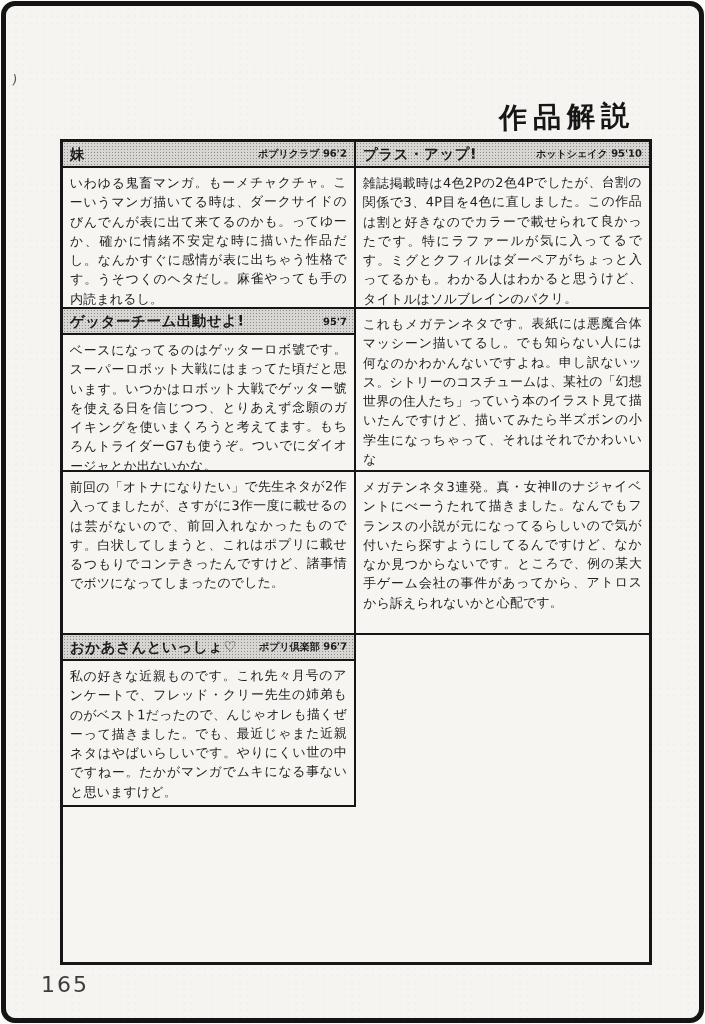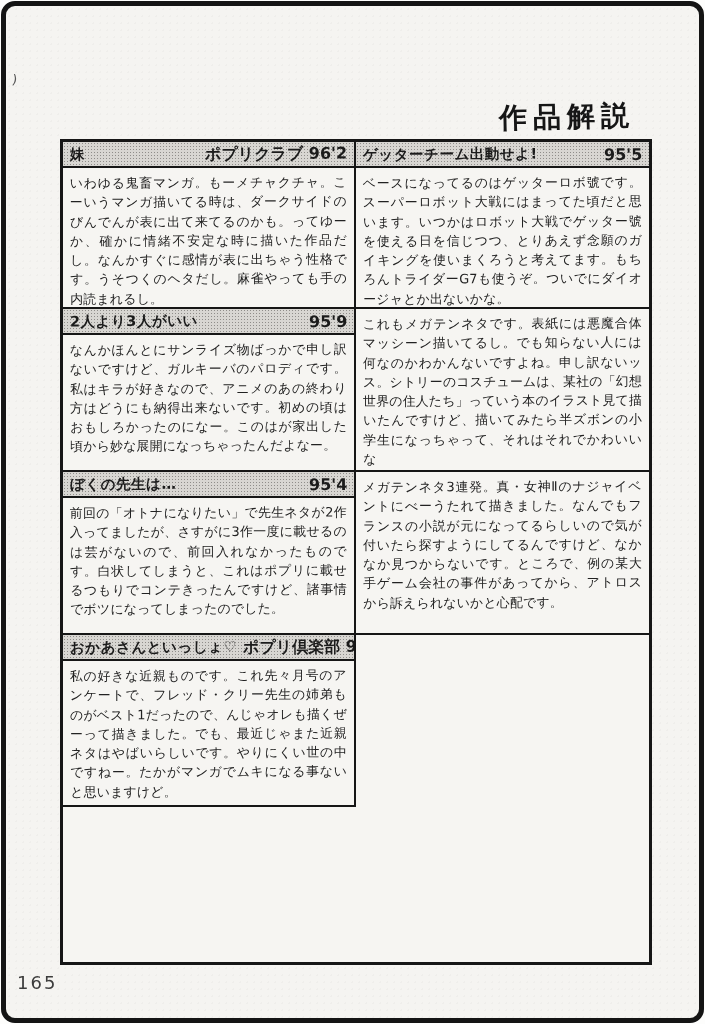--- a/index.html
+++ b/index.html
@@ -46,31 +46,31 @@
     flex:0 0 24px;
     display:flex;align-items:center;justify-content:space-between;
     padding:0 7px;
     background-color:#d8d6d2;
     background-image:radial-gradient(#8f8d8a 0.8px,transparent 0.9px);
     background-size:3px 3px;
     border-bottom:2px solid #161616;
     font-size:14.5px;font-weight:bold;white-space:nowrap;
   }
   .work-title{letter-spacing:0.5px;transform:rotate(-0.4deg);}
-  .work-pub{font-size:16px;margin-left:6px;transform:rotate(-0.4deg);}
+  .work-pub{font-size:10px;margin-left:6px;transform:rotate(-0.4deg);}
   .cell-body{
     flex:1;padding:5px 7px 2px 7px;
     font-size:12.9px;line-height:19.3px;letter-spacing:0.2px;
     color:#222;
     transform:rotate(-0.25deg);
     text-align:justify;
   }
   .page-number{
-    position:absolute;left:17px;top:972px;
-    font-size:18px;letter-spacing:2px;color:#3c3c3c;
+    position:absolute;left:41px;top:972px;
+    font-size:22px;letter-spacing:2px;color:#3c3c3c;
     font-family:"DejaVu Sans",sans-serif;
   }
 </style>
 </head>
 <body>
 
 <div class="page-frame"></div>
 <span class="stray-mark">)</span>
 
 <div class="page-title">作品解説</div>
@@ -78,48 +78,44 @@
 <div class="works-table">
 
   <div class="cell">
     <div class="cell-header">
       <span class="work-title">妹</span>
       <span class="work-pub">ポプリクラブ 96'2</span>
     </div>
     <div class="cell-body">いわゆる鬼畜マンガ。もーメチャクチャ。こーいうマンガ描いてる時は、ダークサイドのびんでんが表に出て来てるのかも。ってゆーか、確かに情緒不安定な時に描いた作品だし。なんかすぐに感情が表に出ちゃう性格です。うそつくのヘタだし。麻雀やっても手の内読まれるし。</div>
   </div>
 
+  <div class="cell">
+    <div class="cell-header">
+      <span class="work-title">プラス・アップ!</span>
+      <span class="work-pub">ホットシェイク 95'10</span>
+    </div>
+    <div class="cell-body">雑誌掲載時は4色2Pの2色4Pでしたが、台割の関係で3、4P目を4色に直しました。この作品は割と好きなのでカラーで載せられて良かったです。特にラファールが気に入ってるです。ミグとクフィルはダーペアがちょっと入ってるかも。わかる人はわかると思うけど、タイトルはソルブレインのパクリ。</div>
+  </div>
 
 
   <div class="cell">
     <div class="cell-header">
       <span class="work-title">ゲッターチーム出動せよ!</span>
-      <span class="work-pub">95'5</span>
+      <span class="work-pub">95'7</span>
     </div>
     <div class="cell-body">ベースになってるのはゲッターロボ號です。スーパーロボット大戦にはまってた頃だと思います。いつかはロボット大戦でゲッター號を使える日を信じつつ、とりあえず念願のガイキングを使いまくろうと考えてます。もちろんトライダーG7も使うぞ。ついでにダイオージャとか出ないかな。</div>
   </div>
 
 
-  <div class="cell">
-    <div class="cell-header">
-      <span class="work-title">2人より3人がいい</span>
-      <span class="work-pub">95'9</span>
-    </div>
-    <div class="cell-body">なんかほんとにサンライズ物ばっかで申し訳ないですけど、ガルキーバのパロディです。私はキラが好きなので、アニメのあの終わり方はどうにも納得出来ないです。初めの頃はおもしろかったのになー。このはが家出した頃から妙な展開になっちゃったんだよなー。</div>
-  </div>
 
   <div class="cell">
     <div class="cell-body">これもメガテンネタです。表紙には悪魔合体マッシーン描いてるし。でも知らない人には何なのかわかんないですよね。申し訳ないッス。シトリーのコスチュームは、某社の「幻想世界の住人たち」っていう本のイラスト見て描いたんですけど、描いてみたら半ズボンの小学生になっちゃって、それはそれでかわいいな</div>
   </div>
 
   <div class="cell">
-    <div class="cell-header">
-      <span class="work-title">ぼくの先生は…</span>
-      <span class="work-pub">95'4</span>
-    </div>
     <div class="cell-body">前回の「オトナになりたい」で先生ネタが2作入ってましたが、さすがに3作一度に載せるのは芸がないので、前回入れなかったものです。白状してしまうと、これはポプリに載せるつもりでコンテきったんですけど、諸事情でボツになってしまったのでした。</div>
   </div>
 
   <div class="cell">
     <div class="cell-body">メガテンネタ3連発。真・女神Ⅱのナジャイベントにべーうたれて描きました。なんでもフランスの小説が元になってるらしいので気が付いたら探すようにしてるんですけど、なかなか見つからないです。ところで、例の某大手ゲーム会社の事件があってから、アトロスから訴えられないかと心配です。</div>
   </div>
 
   <div class="cell">
     <div class="cell-header">
       <span class="work-title">おかあさんといっしょ♡</span>

